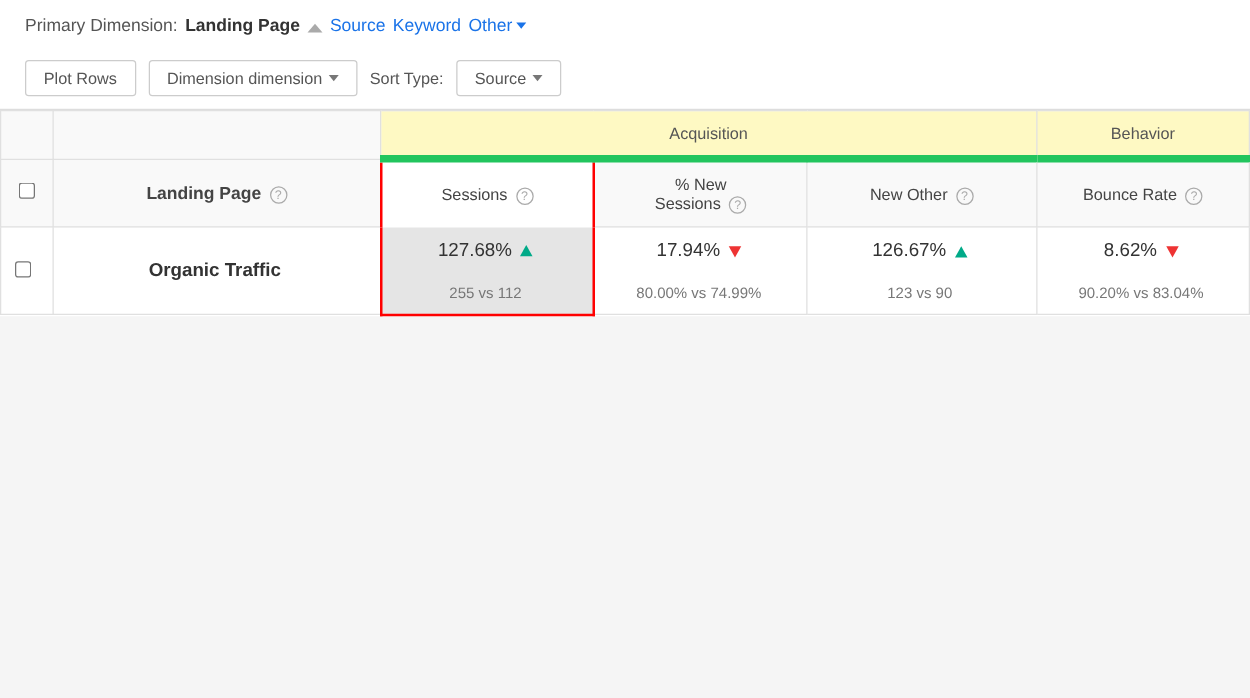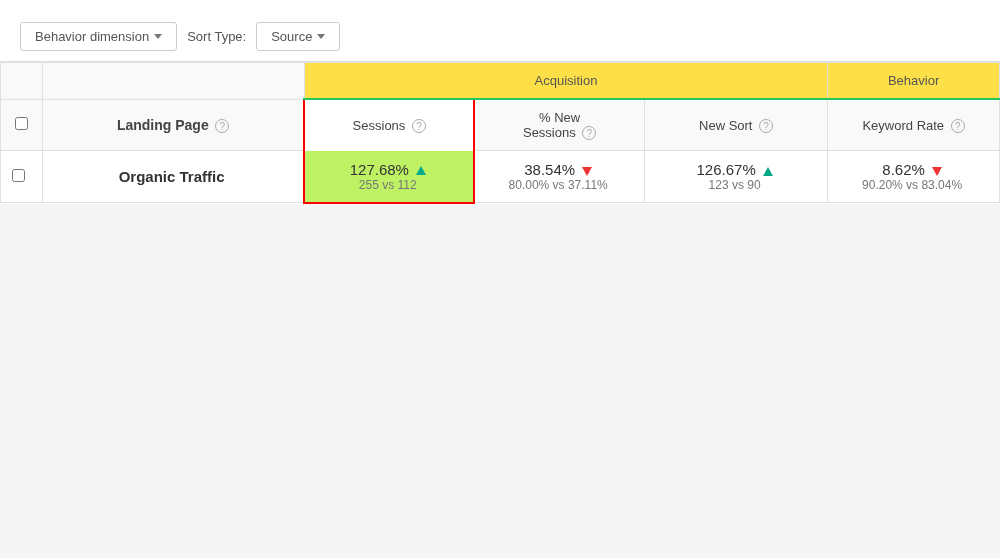--- a/index.html
+++ b/index.html
@@ -116,26 +116,26 @@
     }
 
     th, td {
       border: 1px solid #e0e0e0;
       padding: 10px 14px;
       text-align: left;
       vertical-align: middle;
     }
 
     .group-header {
-      background: #fde047;
+      background: #fef9c3;
       font-weight: normal;
       font-size: 13px;
       color: #555;
       text-align: center;
-      border-bottom: 2px solid #22c55e;
+      border-bottom: 6px solid #22c55e;
     }
 
     .col-header {
       background: #f9f9f9;
       font-size: 13px;
       color: #444;
       font-weight: normal;
       text-align: center;
       vertical-align: middle;
       margin-top: 40px;
@@ -158,21 +158,21 @@
     .sessions-header {
       background: #fff;
       border: 2px solid red;
       border-bottom: none;
     }
 
     .sessions-cell {
       border: 2px solid red;
       border-top: none;
       text-align: center;
-      background: #bef264;
+      background: #e5e5e5;
     }
 
     .row-data td {
       text-align: center;
       padding-left: 11px;
     }
 
     .row-data td:first-child {
       text-align: left;
     }
@@ -183,21 +183,21 @@
 
     .metric-value {
       font-size: 15px;
       font-weight: normal;
       color: #333;
     }
 
     .metric-sub {
       font-size: 12px;
       color: #777;
-      margin-top: 0;
+      margin-top: 18px;
     }
 
     .arrow-up {
       display: inline-block;
       width: 0;
       height: 0;
       border-left: 5px solid transparent;
       border-right: 5px solid transparent;
       border-bottom: 9px solid #0a8;
       vertical-align: middle;
@@ -227,24 +227,40 @@
 
     .landing-page-header {
       font-weight: bold;
       font-size: 14px;
     }
   </style>
 </head>
 <body>
 
 <div class="top-bar">
+  <div class="primary-dimension-row">
+    <span class="primary-label">Primary Dimension:</span>
+    <a class="dim-link-active" href="#">Landing Page</a>
+    <div style="position:relative; width:12px; height:10px; display:inline-block;">
+      <div class="caret-indicator"></div>
+    </div>
+    <a class="dim-link" href="#">Source</a>
+    <a class="dim-link" href="#">Keyword</a>
+    <div class="other-btn">
+      <span>Other</span>
+      <span class="chevron-small"></span>
+    </div>
+  </div>
 
   <div class="toolbar-row">
     <button class="toolbar-btn">
-      <span>Behavior dimension</span>
+      <span>Plot Rows</span>
+    </button>
+    <button class="toolbar-btn">
+      <span>Dimension dimension</span>
       <span class="chevron-down"></span>
     </button>
     <span class="sort-label">Sort Type:</span>
     <button class="toolbar-btn">
       <span>Source</span>
       <span class="chevron-down"></span>
     </button>
   </div>
 </div>
 
@@ -267,25 +283,25 @@
         </td>
         <td class="col-header sessions-header" style="min-width:130px;">
           <span>Sessions</span>
           <span class="info-icon">?</span>
         </td>
         <td class="col-header" style="min-width:130px;">
           <span>% New<br>Sessions</span>
           <span class="info-icon">?</span>
         </td>
         <td class="col-header" style="min-width:140px;">
-          <span>New Sort</span>
+          <span>New Other</span>
           <span class="info-icon">?</span>
         </td>
         <td class="col-header" style="min-width:130px;">
-          <span>Keyword Rate</span>
+          <span>Bounce Rate</span>
           <span class="info-icon">?</span>
         </td>
       </tr>
     </thead>
     <tbody>
       <tr class="row-data">
         <td class="checkbox-col">
           <input type="checkbox" style="cursor: pointer;">
         </td>
         <td class="landing-page-col">
@@ -293,24 +309,24 @@
         </td>
         <td class="sessions-cell">
           <div>
             <span class="metric-value">127.68%</span>
             <span class="arrow-up"></span>
           </div>
           <div class="metric-sub">255 vs 112</div>
         </td>
         <td>
           <div>
-            <span class="metric-value">38.54%</span>
+            <span class="metric-value">17.94%</span>
             <span class="arrow-down"></span>
           </div>
-          <div class="metric-sub">80.00% vs 37.11%</div>
+          <div class="metric-sub">80.00% vs 74.99%</div>
         </td>
         <td>
           <div>
             <span class="metric-value">126.67%</span>
             <span class="arrow-up"></span>
           </div>
           <div class="metric-sub">123 vs 90</div>
         </td>
         <td>
           <div>

